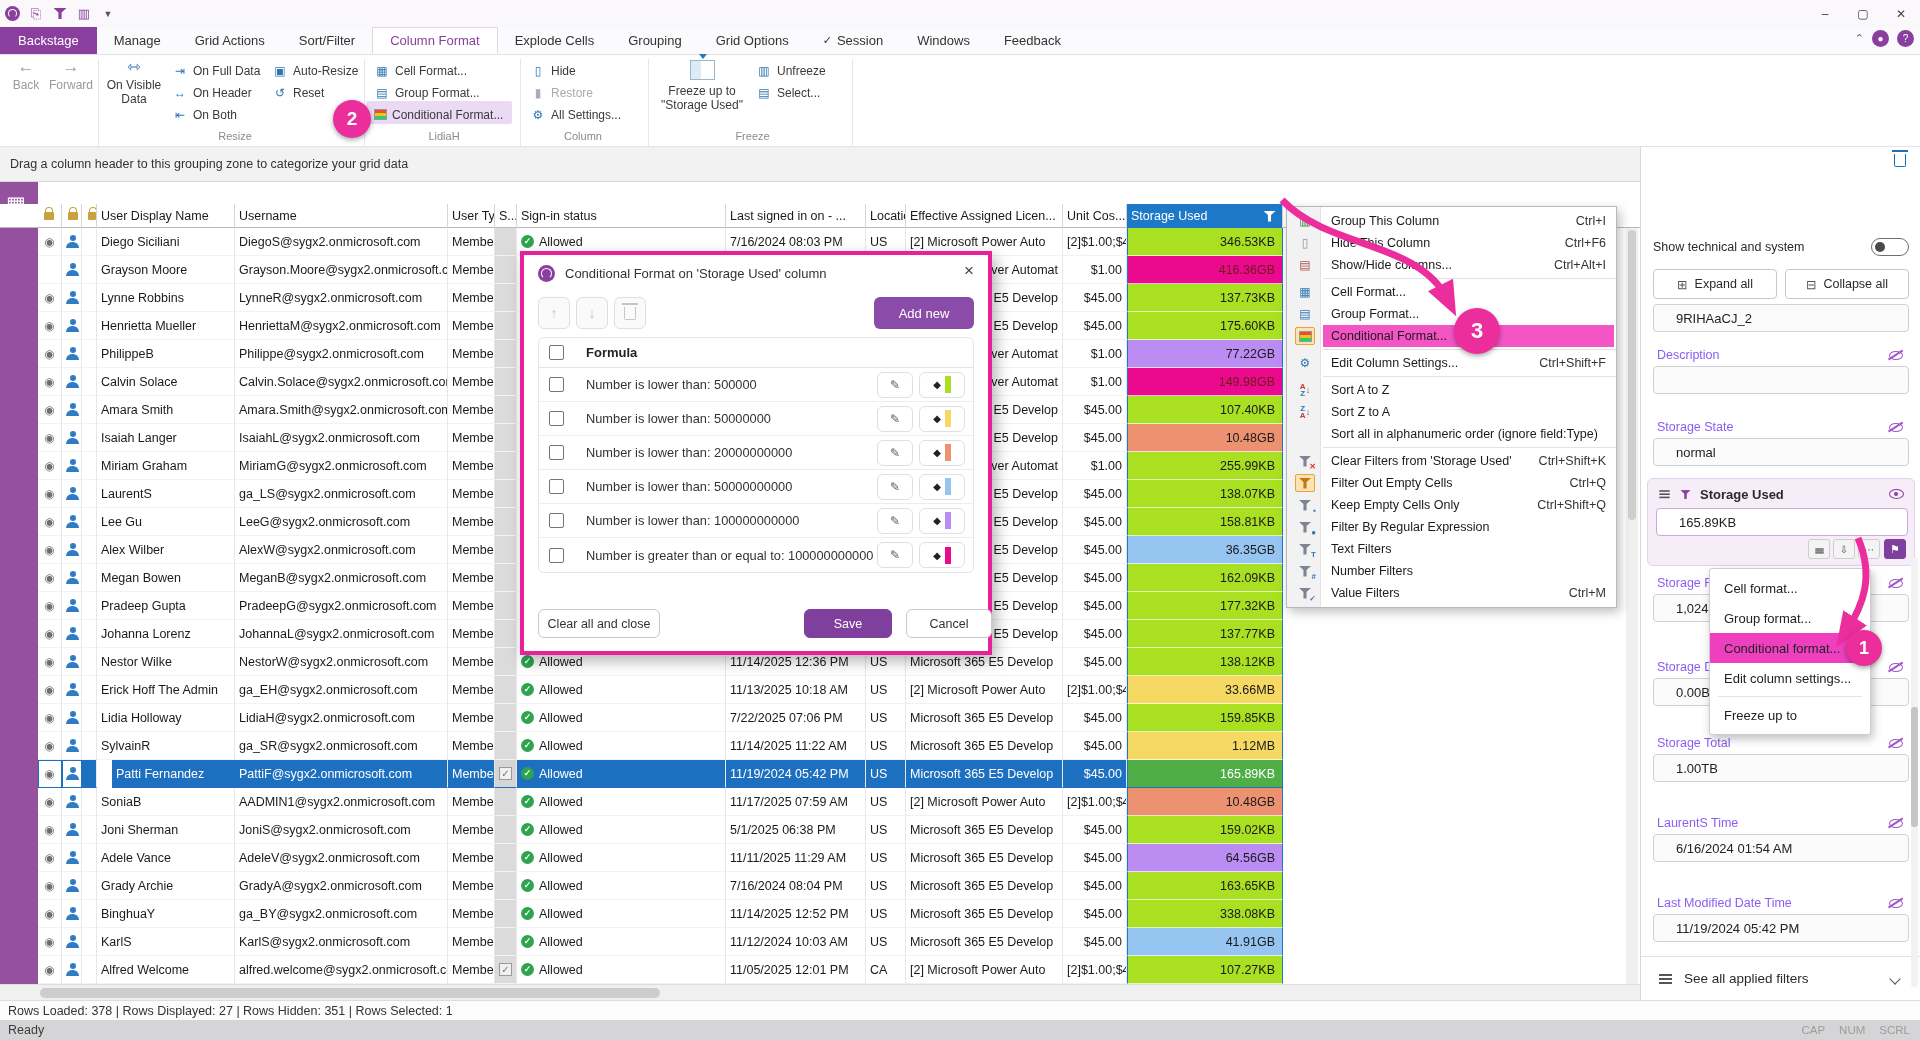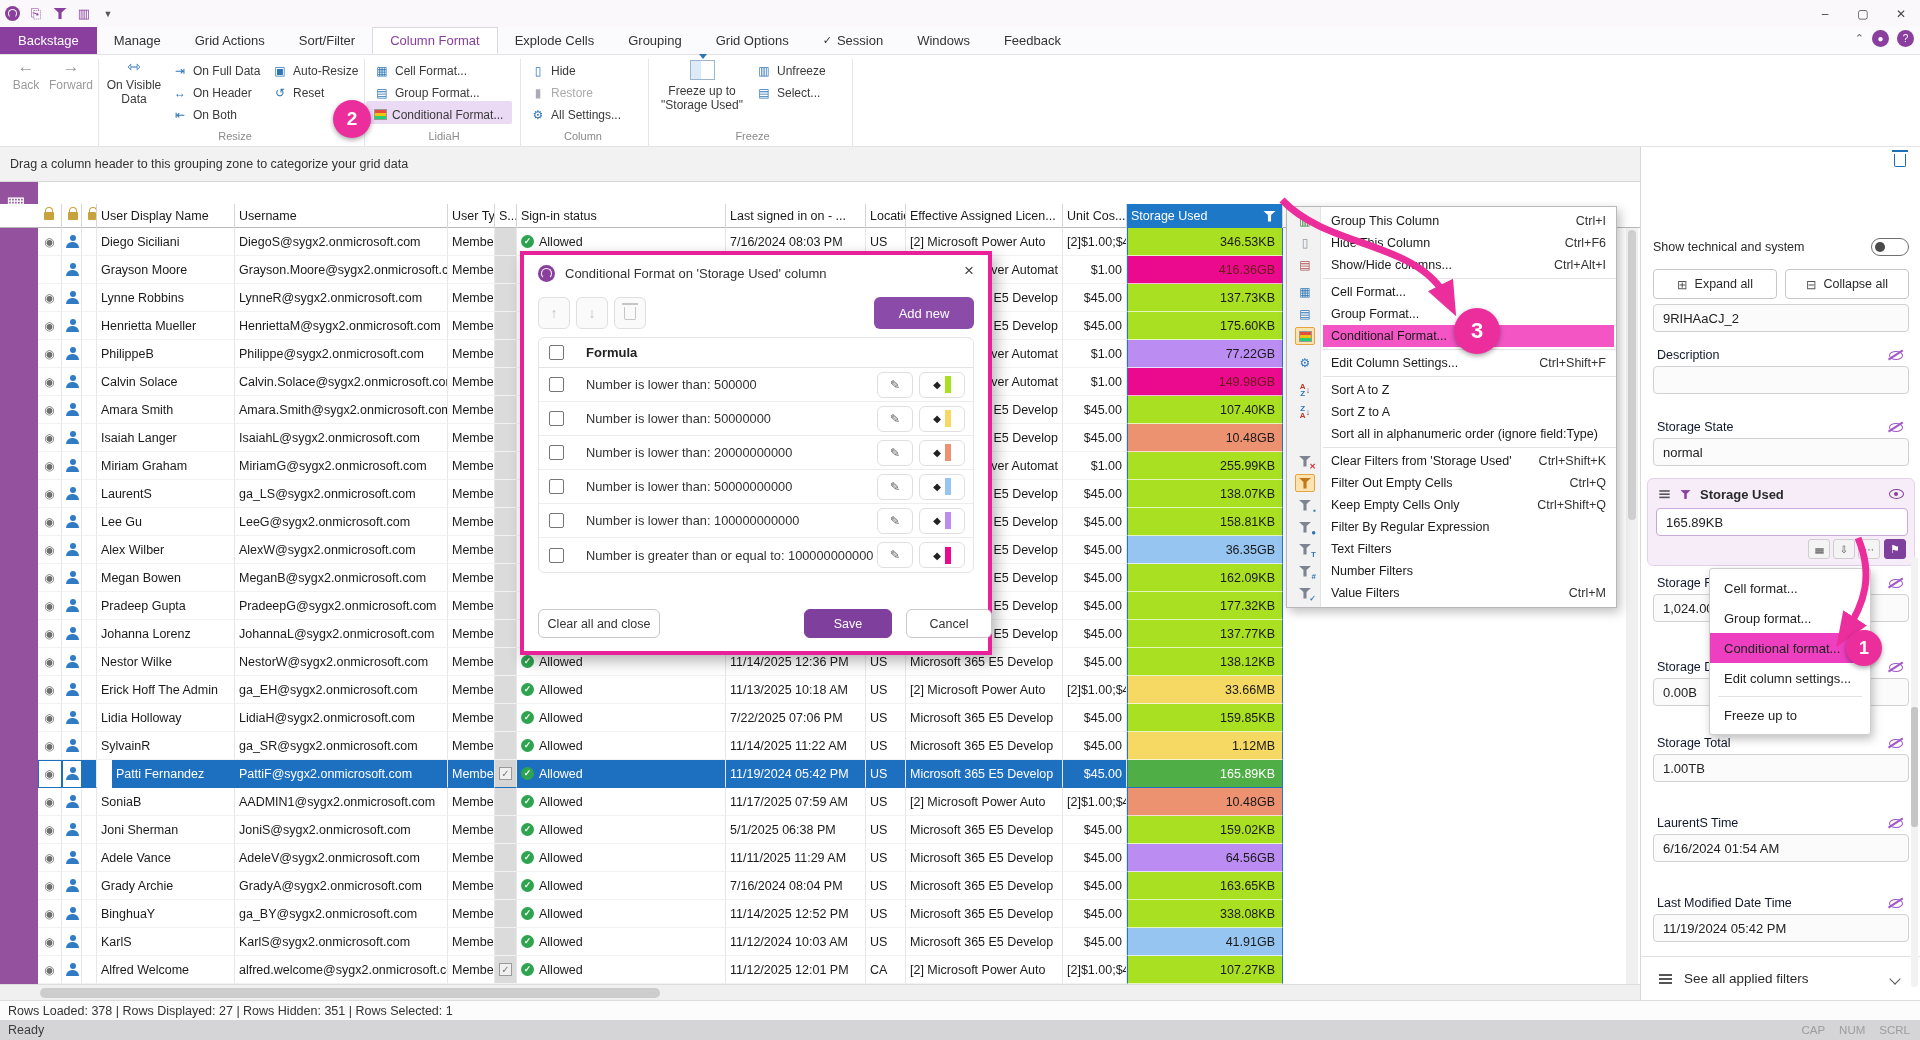--- a/index.html
+++ b/index.html
@@ -81,22 +81,22 @@
   .tr{position:relative;display:inline-block;width:12px;height:13px;border:1.6px solid currentColor;border-top:none;border-radius:0 0 2px 2px}
   .tr:before{content:"";position:absolute;top:-4px;left:-3px;width:16px;height:2px;background:currentColor}
   #searchbox{position:absolute;left:12px;top:45px;width:256px;height:32px;border:1px solid #C8C6CA;border-radius:4px;display:flex;align-items:center;padding-left:10px;gap:9px}
   #searchbox input{border:none;outline:none;font-size:13.5px;color:#444;width:200px;font-family:"Liberation Sans",sans-serif;background:transparent}
   .mg{display:inline-block;width:10px;height:10px;border:1.6px solid #777;border-radius:50%;position:relative}
   .mg:after{content:"";position:absolute;width:6px;height:1.6px;background:#777;transform:rotate(45deg);right:-5px;bottom:-1px}
   #togglerow{position:absolute;left:12px;top:91px;width:256px;display:flex;align-items:center;justify-content:space-between;font-size:12.5px;color:#2a2a2a}
   .tg{width:38px;height:18px;border:1px solid #6E6E6E;border-radius:9px;position:relative;background:#fff}
   .tg:after{content:"";position:absolute;left:3px;top:3px;width:10px;height:10px;border-radius:50%;background:#4A4A4A}
   .pbtn{position:absolute;top:122px;height:30px;border:1px solid #C8C6CA;border-radius:4px;display:flex;align-items:center;justify-content:center;gap:7px;font-size:12.5px;color:#2a2a2a;background:#fff}
-  .plabel{position:absolute;left:16px;font-size:12.5px;color:#0f172a;width:230px;white-space:nowrap;overflow:hidden}
-  .pinput{position:absolute;left:12px;width:256px;height:28px;border:1px solid #D2D0D3;border-radius:4px;background:#FBFBFB;font-size:13px;color:#222;display:flex;align-items:center;padding-left:9px;white-space:nowrap;overflow:hidden}
+  .plabel{position:absolute;left:16px;font-size:12.5px;color:#8b5cf6;width:230px;white-space:nowrap;overflow:hidden}
+  .pinput{position:absolute;left:12px;width:256px;height:28px;border:1px solid #D2D0D3;border-radius:4px;background:#FBFBFB;font-size:13px;color:#222;display:flex;align-items:center;padding-left:22px;white-space:nowrap;overflow:hidden}
   .es{position:absolute;right:16px;width:16px;height:14px}
   .es:before{content:"";position:absolute;top:3px;left:1px;width:12px;height:7px;border:1.4px solid #A257C8;border-radius:50%}
   .es:after{content:"";position:absolute;left:-1px;top:6px;width:17px;height:1.5px;background:#A257C8;transform:rotate(-33deg)}
   .eo{position:relative;width:16px;height:14px}
   .eo:before{content:"";position:absolute;top:3px;left:1px;width:13px;height:8px;border:1.4px solid #8A3F9E;border-radius:50%}
   .eo:after{content:"";position:absolute;top:6px;left:6px;width:4px;height:4px;border-radius:50%;background:#8A3F9E}
   #subox{position:absolute;left:6px;top:331px;width:268px;height:88px;background:#F6EDF9;border:1px solid #E4D2EC;border-radius:6px}
   .lnico{display:inline-block;width:13px;height:2px;background:#555;box-shadow:0 4px 0 #555,0 8px 0 #555;margin-bottom:8px}
   .minib{display:inline-flex;align-items:center;justify-content:center;width:22px;height:20px;border:1px solid #CFCDD0;background:#F5F4F5;border-radius:3px;font-size:10px;color:#555}
   .minib.pin{background:#7E3F9D;border-color:#7E3F9D;color:#fff;font-size:11px}
@@ -805,21 +805,21 @@
             <span class="pr"></span>
           </div>
           <div class="cell" style="left:82px;width:15px"></div>
           <div class="cell" style="left:97px;width:138px">Alfred Welcome</div>
           <div class="cell" style="left:235px;width:213px">alfred.welcome@sygx2.onmicrosoft.com</div>
           <div class="cell" style="left:448px;width:47px">Member</div>
           <div class="cell cs" style="left:495px;width:22px;justify-content:center">
             <span class="cb">✓</span>
           </div>
           <div class="cell" style="left:517px;width:209px"><span class="ok">✓</span>Allowed</div>
-          <div class="cell" style="left:726px;width:140px">11/12/2025 12:01 PM</div>
+          <div class="cell" style="left:726px;width:140px">11/05/2025 12:01 PM</div>
           <div class="cell" style="left:866px;width:40px">CA</div>
           <div class="cell" style="left:906px;width:157px">[2] Microsoft Power Auto</div>
           <div class="cell" style="left:1063px;width:64px">[2]$1.00;$4</div>
           <div class="cell cstor" style="left:1127px;width:156px;background:#A9E022;color:#1a1a1a">107.27KB</div>
         </div>
       </div>
     <div id="vscroll">
         <div id="vthumb"></div>
       </div>
     <div id="hscroll">

